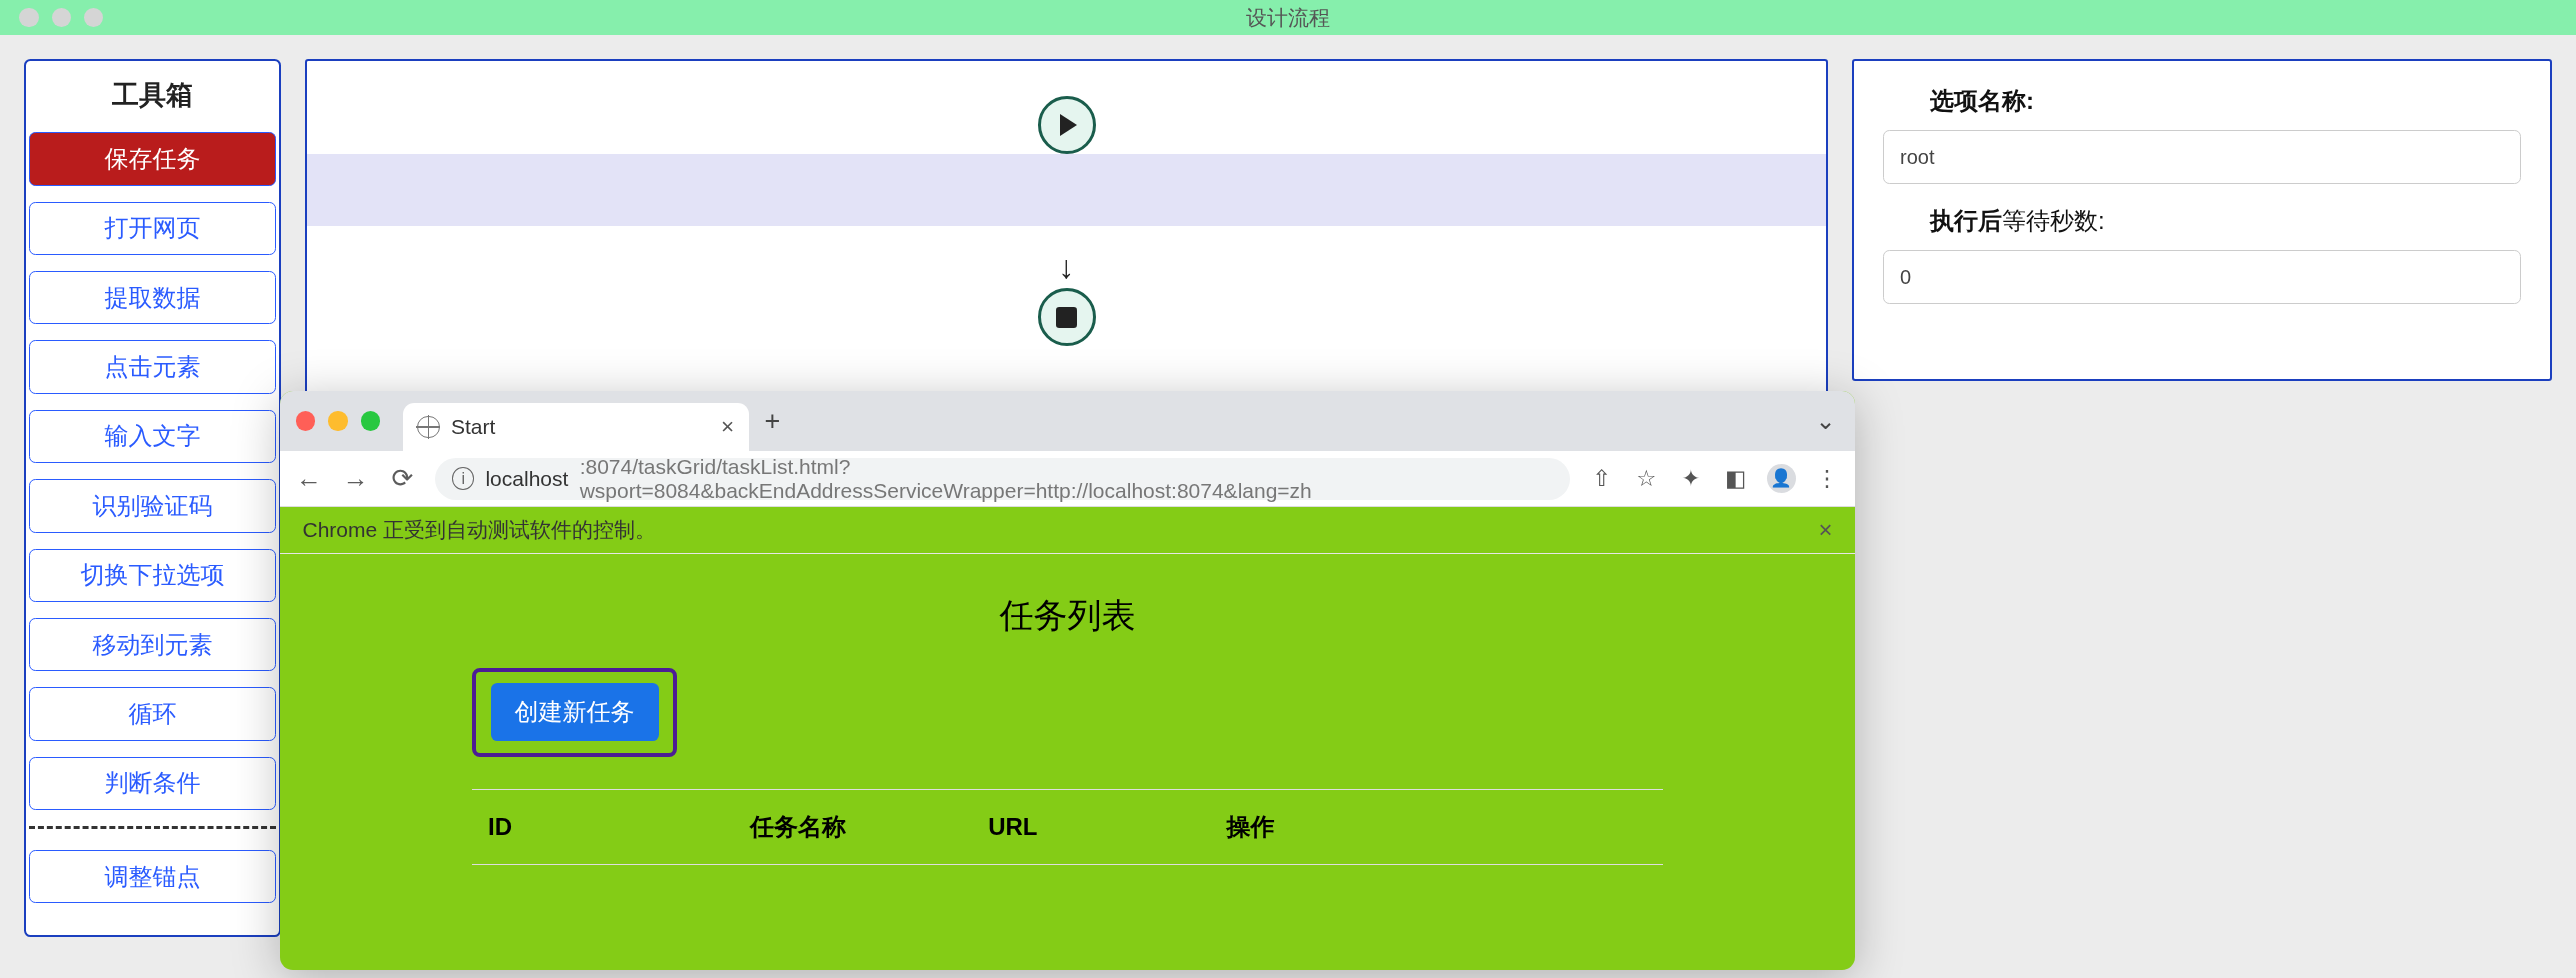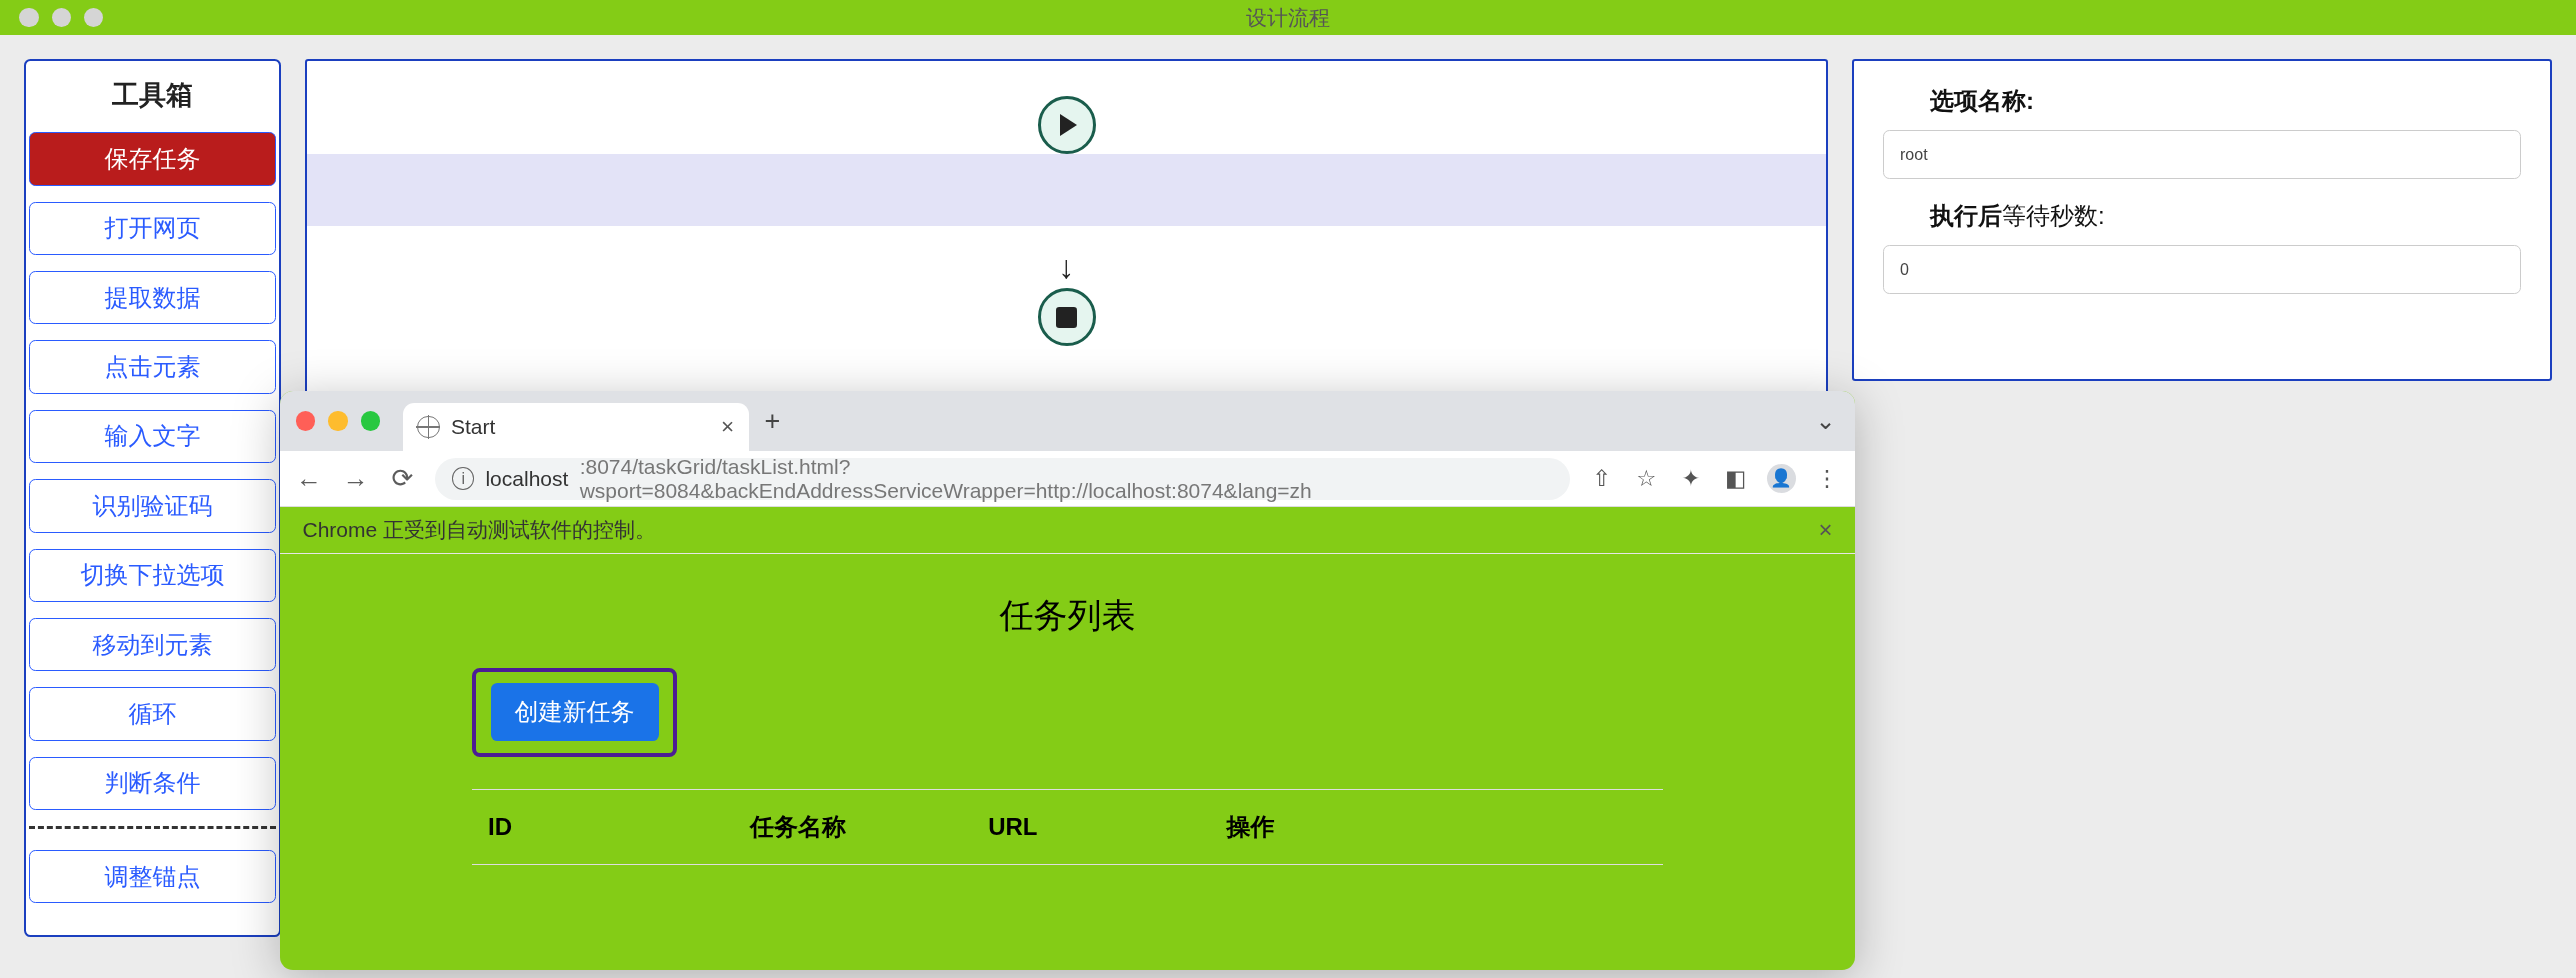--- a/index.html
+++ b/index.html
@@ -12,21 +12,21 @@
   transform-origin: top left;
   position: relative;
 }
 
 
 .app-titlebar {
   height: 35px;
   display: flex;
   align-items: center;
   position: relative;
-  background: #84cc16;
+  background: #86efac;
 }
 .traffic-lights {
   position: absolute;
   left: 19.3px;
   display: flex;
   gap: 13px;
 }
 .tl { width: 19.3px; height: 19.3px; border-radius: 50%; }
 .tl-inactive { background: #d5d5d5; }
 .app-title { flex:1; text-align:center; font-size:21px; color:#555; }
@@ -134,21 +134,21 @@
   flex-shrink:0;
   height: 322px;
 }
 .prop-label { font-size:24px; font-weight:600; color:#111; margin-bottom:13px;margin-left:47px; }
 .prop-label .thin { font-weight:400; }
 .prop-input {
   width:100%;
   border:1.6px solid #ccc;
   border-radius:6.4px;
   padding: 14.5px 16px;
-  font-size:16px;
+  font-size:20px;
   margin-bottom: 21px;
   color:#444;
 }
 
 
 .browser {
   position:absolute;
   top: 391px;
   left: 280px;
   width: 1575px;

